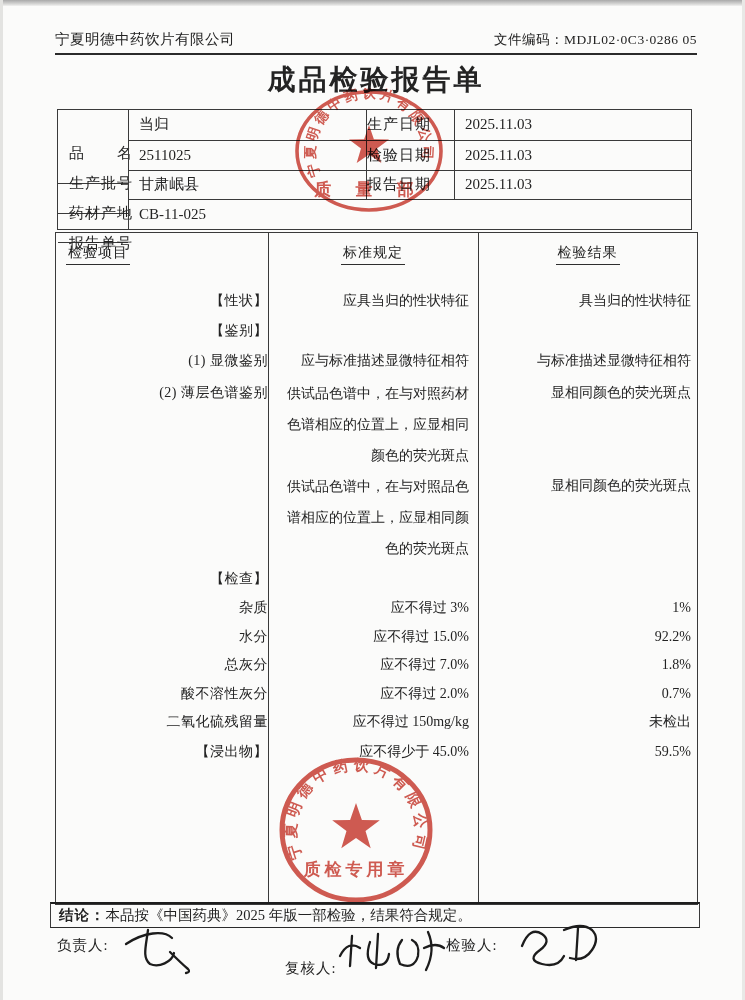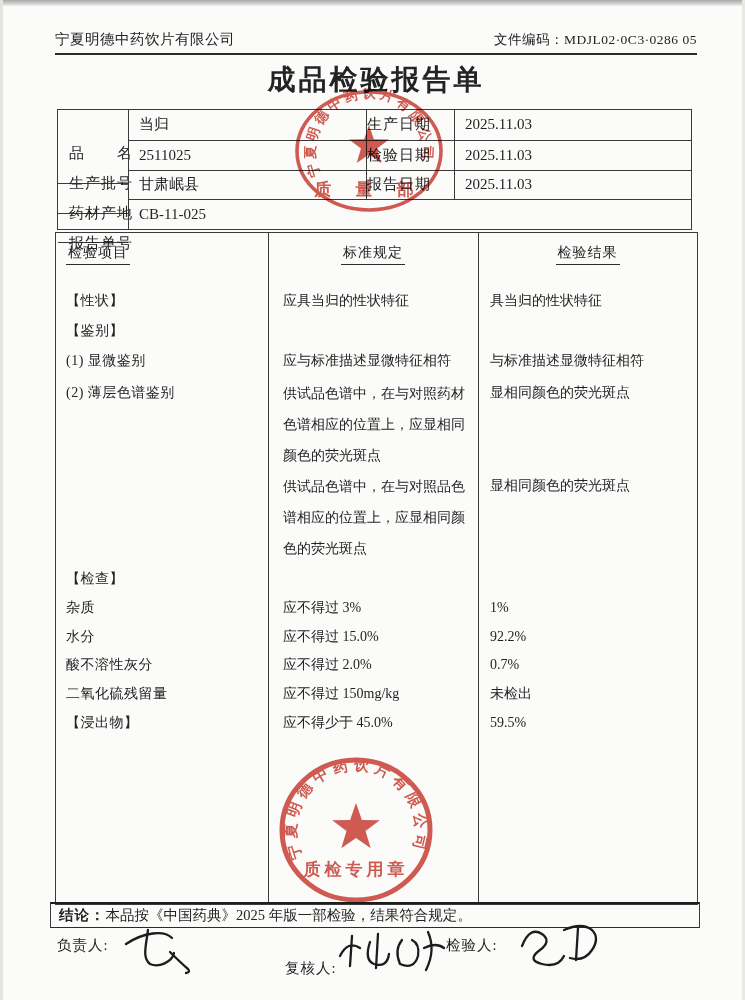--- a/index.html
+++ b/index.html
@@ -34,21 +34,21 @@
 
   
   .itable{position:absolute;left:55px;top:232px;width:641px;height:671px;
           border:1px solid #3a3a3a;box-sizing:content-box;font-size:14px;}
   .vline{position:absolute;top:0;width:1px;height:100%;background:#3a3a3a;}
   .vline.v1{left:212px;} .vline.v2{left:422px;}
   .ihead{display:grid;grid-template-columns:212px 210px 219px;height:53px;padding-top:11px;box-sizing:border-box;}
   .ihead .hc{text-align:center;}
   .ihead .hc.left{text-align:left;padding-left:10px;}
   .ihead span{display:inline-block;border-bottom:1px solid #2e2e2e;padding:0 2px 2px 2px;letter-spacing:1px;}
-  .ir{display:grid;grid-template-columns:212px 210px 219px;min-height:30px;}
+  .ir{display:grid;grid-template-columns:212px 210px 219px;min-height:30px;text-align:right;}
   .ir .c{line-height:30px;box-sizing:border-box;}
   .ir .c1{padding-left:10px;letter-spacing:.5px;}
   .ir .c2{padding-left:15px;padding-right:9px;}
   .ir .c3{padding-left:12px;padding-right:6px;}
   .ir.ir2{min-height:32px;}
   .ir.ir3,.ir.ir4{min-height:93px;}
   .ir.ir3 .c2,.ir.ir4 .c2{line-height:31px;}
   .ir.ir6,.ir.ir7,.ir.ir8,.ir.ir9,.ir.ir10{min-height:28.6px;}
   .ir.ir6 .c,.ir.ir7 .c,.ir.ir8 .c,.ir.ir9 .c,.ir.ir10 .c{line-height:28.6px;}
 
@@ -141,20 +141,25 @@
       </div>
       <div class="ir ir6">
         <div class="c c1">杂质</div>
         <div class="c c2">应不得过 3%</div>
         <div class="c c3">1%</div>
       </div>
       <div class="ir ir7">
         <div class="c c1">水分</div>
         <div class="c c2">应不得过 15.0%</div>
         <div class="c c3">92.2%</div>
+      </div>
+      <div class="ir ir8">
+        <div class="c c1">总灰分</div>
+        <div class="c c2">应不得过 7.0%</div>
+        <div class="c c3">1.8%</div>
       </div>
       <div class="ir ir9">
         <div class="c c1">酸不溶性灰分</div>
         <div class="c c2">应不得过 2.0%</div>
         <div class="c c3">0.7%</div>
       </div>
       <div class="ir ir10">
         <div class="c c1">二氧化硫残留量</div>
         <div class="c c2">应不得过 150mg/kg</div>
         <div class="c c3">未检出</div>

